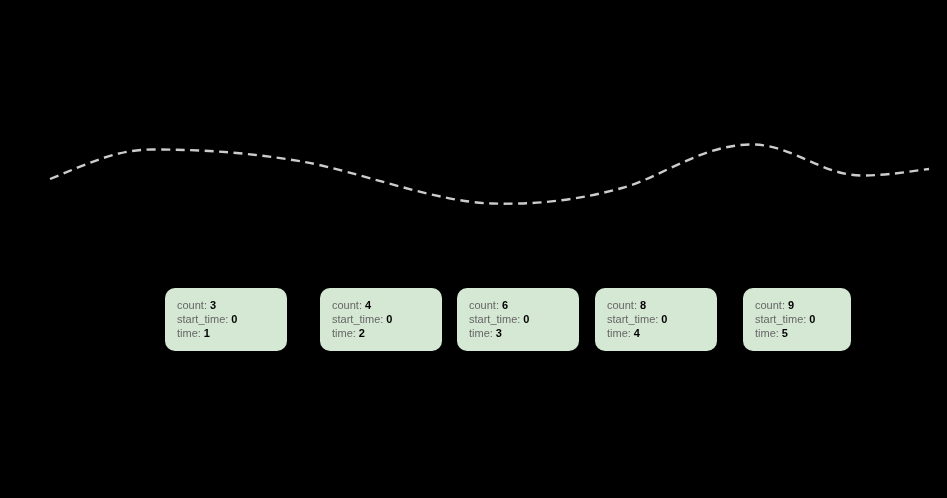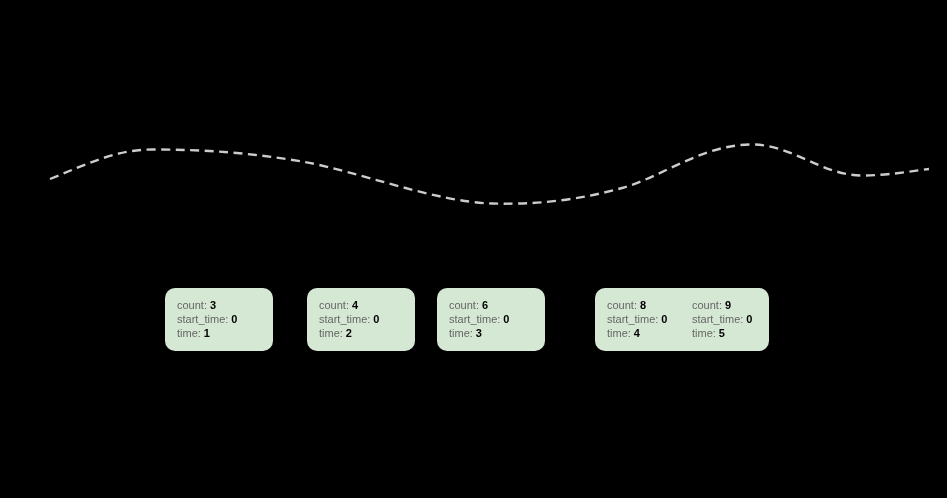--- a/index.html
+++ b/index.html
@@ -13,21 +13,21 @@
   }
   .curve-svg {
     position: absolute;
     top: 0;
     left: 0;
     display: block;
   }
   .state-box {
     position: absolute;
     top: 288px;
-    width: 108px;
+    width: 122px;
     height: 63px;
     box-sizing: border-box;
     background: #d5e8d4;
     border-radius: 10px;
     padding: 10px 0 0 12px;
   }
   .row {
     font-size: 11px;
     line-height: 14px;
     white-space: nowrap;
@@ -43,37 +43,37 @@
   <svg class="curve-svg" width="947" height="498" viewBox="0 0 947 498">
     <path fill="none" stroke-linecap="butt" d="M 50 179 C 85 165 115 149.5 152 149.5 C 205 149.5 252 153 302 161.5 C 355 170.5 435 202 492 203.5 C 545 205 585 198 622 188 C 662 177 702 144.5 752 144.5 C 792 144.5 822 175.5 862 175.5 C 888 175.5 912 171 929 169" stroke="#cccccc" stroke-width="2.4" stroke-dasharray="9 5.5"></path>
   </svg>
 
   <div class="state-box" style="left:165px">
     <div class="row"><span class="lbl">count:</span><span class="val">3</span></div>
     <div class="row"><span class="lbl">start_time:</span><span class="val">0</span></div>
     <div class="row"><span class="lbl">time:</span><span class="val">1</span></div>
   </div>
 
-  <div class="state-box" style="left:307px">
+  <div class="state-box" style="left:320px">
     <div class="row"><span class="lbl">count:</span><span class="val">4</span></div>
     <div class="row"><span class="lbl">start_time:</span><span class="val">0</span></div>
     <div class="row"><span class="lbl">time:</span><span class="val">2</span></div>
   </div>
 
-  <div class="state-box" style="left:437px">
+  <div class="state-box" style="left:457px">
     <div class="row"><span class="lbl">count:</span><span class="val">6</span></div>
     <div class="row"><span class="lbl">start_time:</span><span class="val">0</span></div>
     <div class="row"><span class="lbl">time:</span><span class="val">3</span></div>
   </div>
 
   <div class="state-box" style="left:595px">
     <div class="row"><span class="lbl">count:</span><span class="val">8</span></div>
     <div class="row"><span class="lbl">start_time:</span><span class="val">0</span></div>
     <div class="row"><span class="lbl">time:</span><span class="val">4</span></div>
   </div>
 
-  <div class="state-box" style="left:680px;width:89px">
+  <div class="state-box" style="left:743px;width:108px">
     <div class="row"><span class="lbl">count:</span><span class="val">9</span></div>
     <div class="row"><span class="lbl">start_time:</span><span class="val">0</span></div>
     <div class="row"><span class="lbl">time:</span><span class="val">5</span></div>
   </div>
 
 </div>
 
 </body></html>

